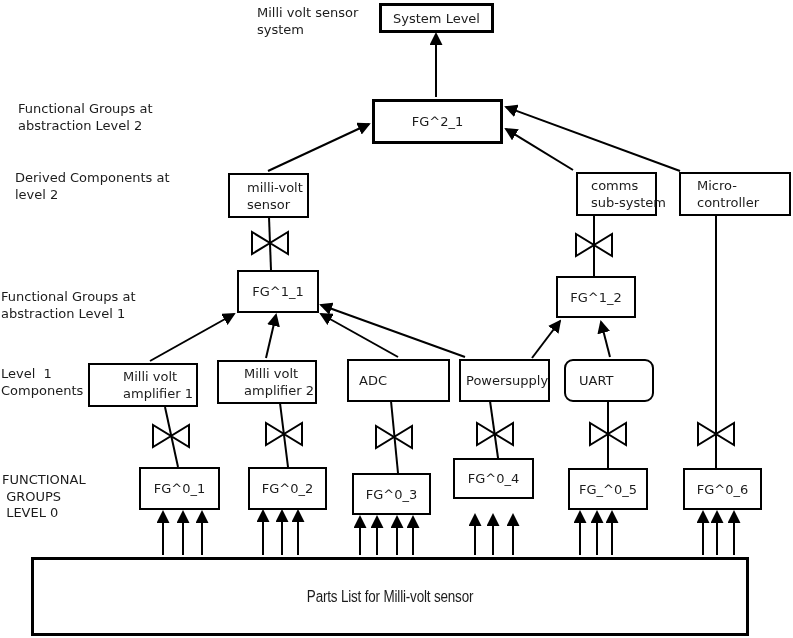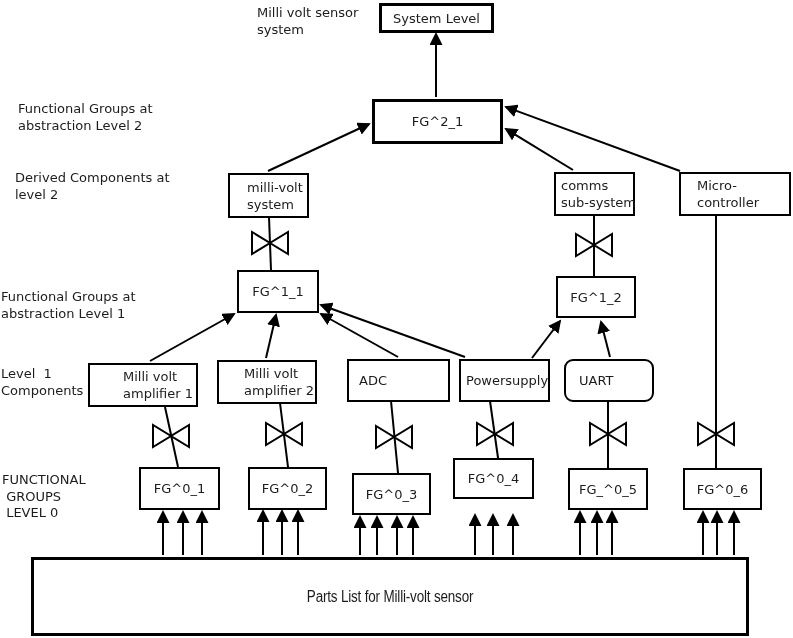--- a/index.html
+++ b/index.html
@@ -140,22 +140,22 @@
 Components</div>
   <div class="lbl" style="left:2px; top:472px;">FUNCTIONAL
  GROUPS
  LEVEL 0</div>
 
   <div class="box center thick" style="left:379px; top:3px; width:115px; height:30px;">System Level</div>
 
   <div class="box center thick" style="left:372px; top:99px; width:131px; height:45px;">FG^2_1</div>
 
   <div class="box" style="left:228px; top:173px; width:81px; height:45px; padding-left:17px;">milli-volt
-system</div>
-  <div class="box" style="left:554px; top:172px; width:81px; height:44px; padding-left:5px;">comms
+sensor</div>
+  <div class="box" style="left:576px; top:172px; width:81px; height:44px; padding-left:13px;">comms
 sub-system</div>
   <div class="box" style="left:679px; top:172px; width:112px; height:44px; padding-left:16px;">Micro-
 controller</div>
 
   <div class="box center" style="left:237px; top:270px; width:82px; height:43px;">FG^1_1</div>
   <div class="box center" style="left:556px; top:276px; width:80px; height:42px;">FG^1_2</div>
 
   <div class="box" style="left:88px; top:363px; width:110px; height:44px; padding-left:33px;">Milli volt
 amplifier 1</div>
   <div class="box" style="left:217px; top:360px; width:100px; height:44px; padding-left:25px;">Milli volt

